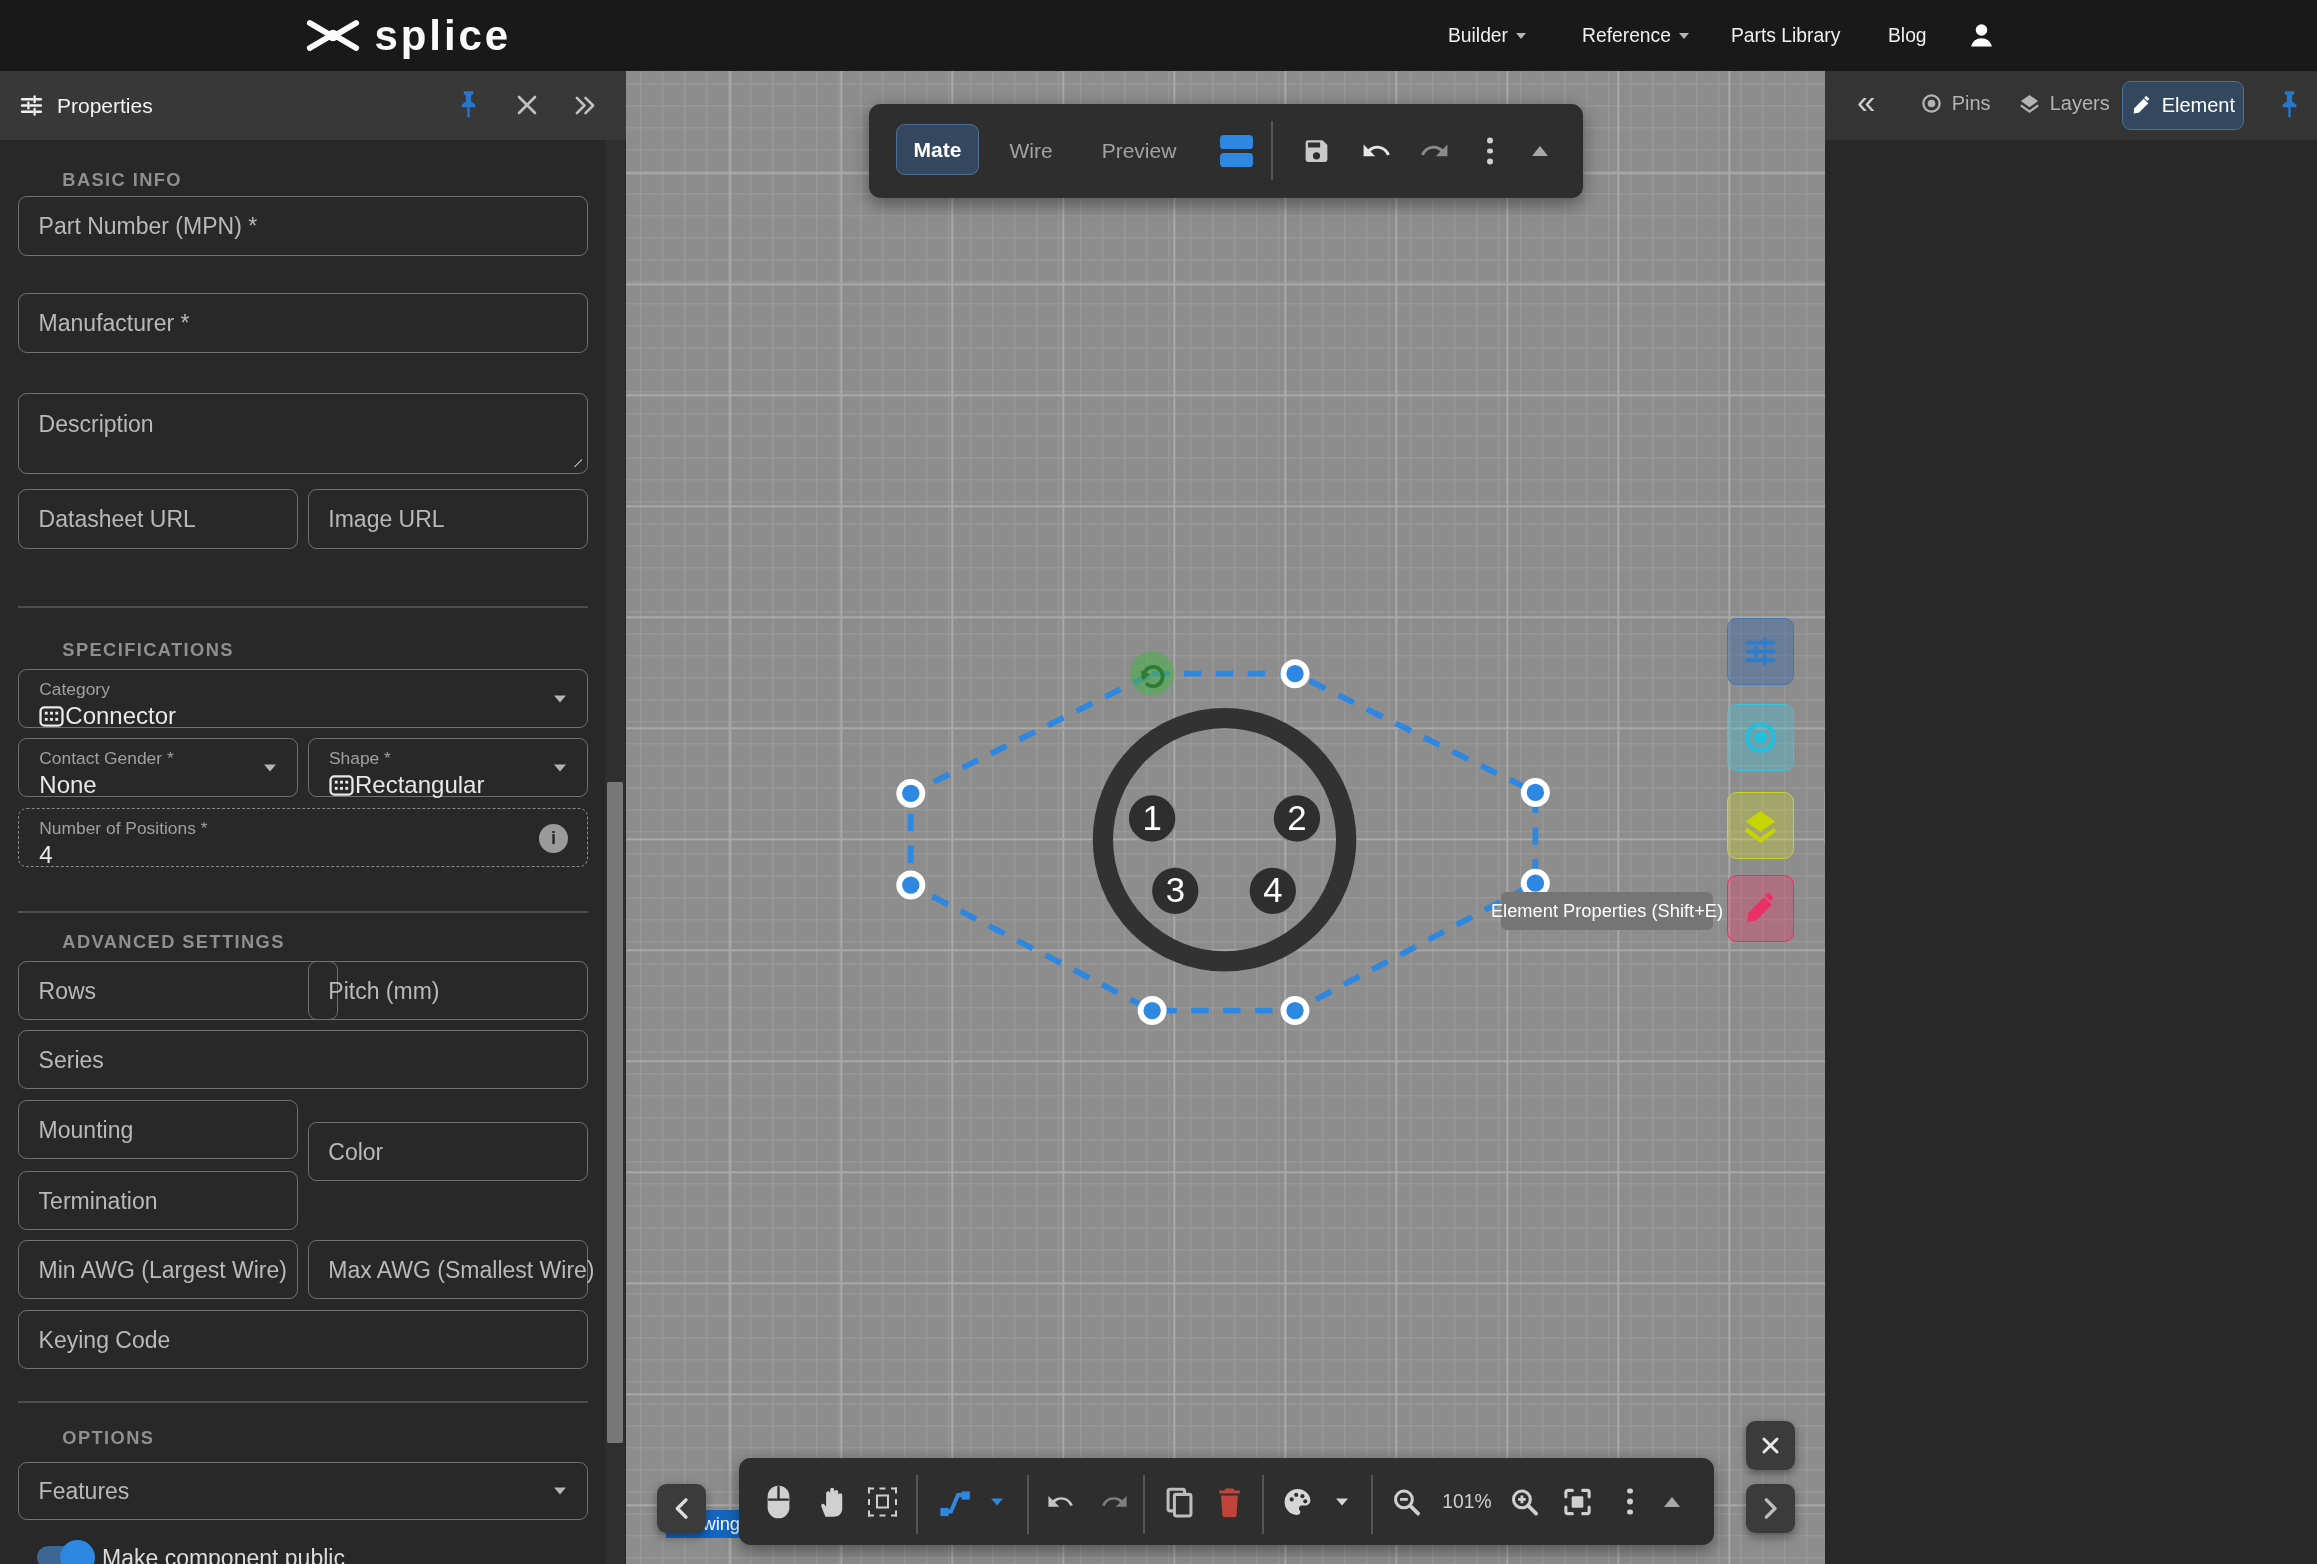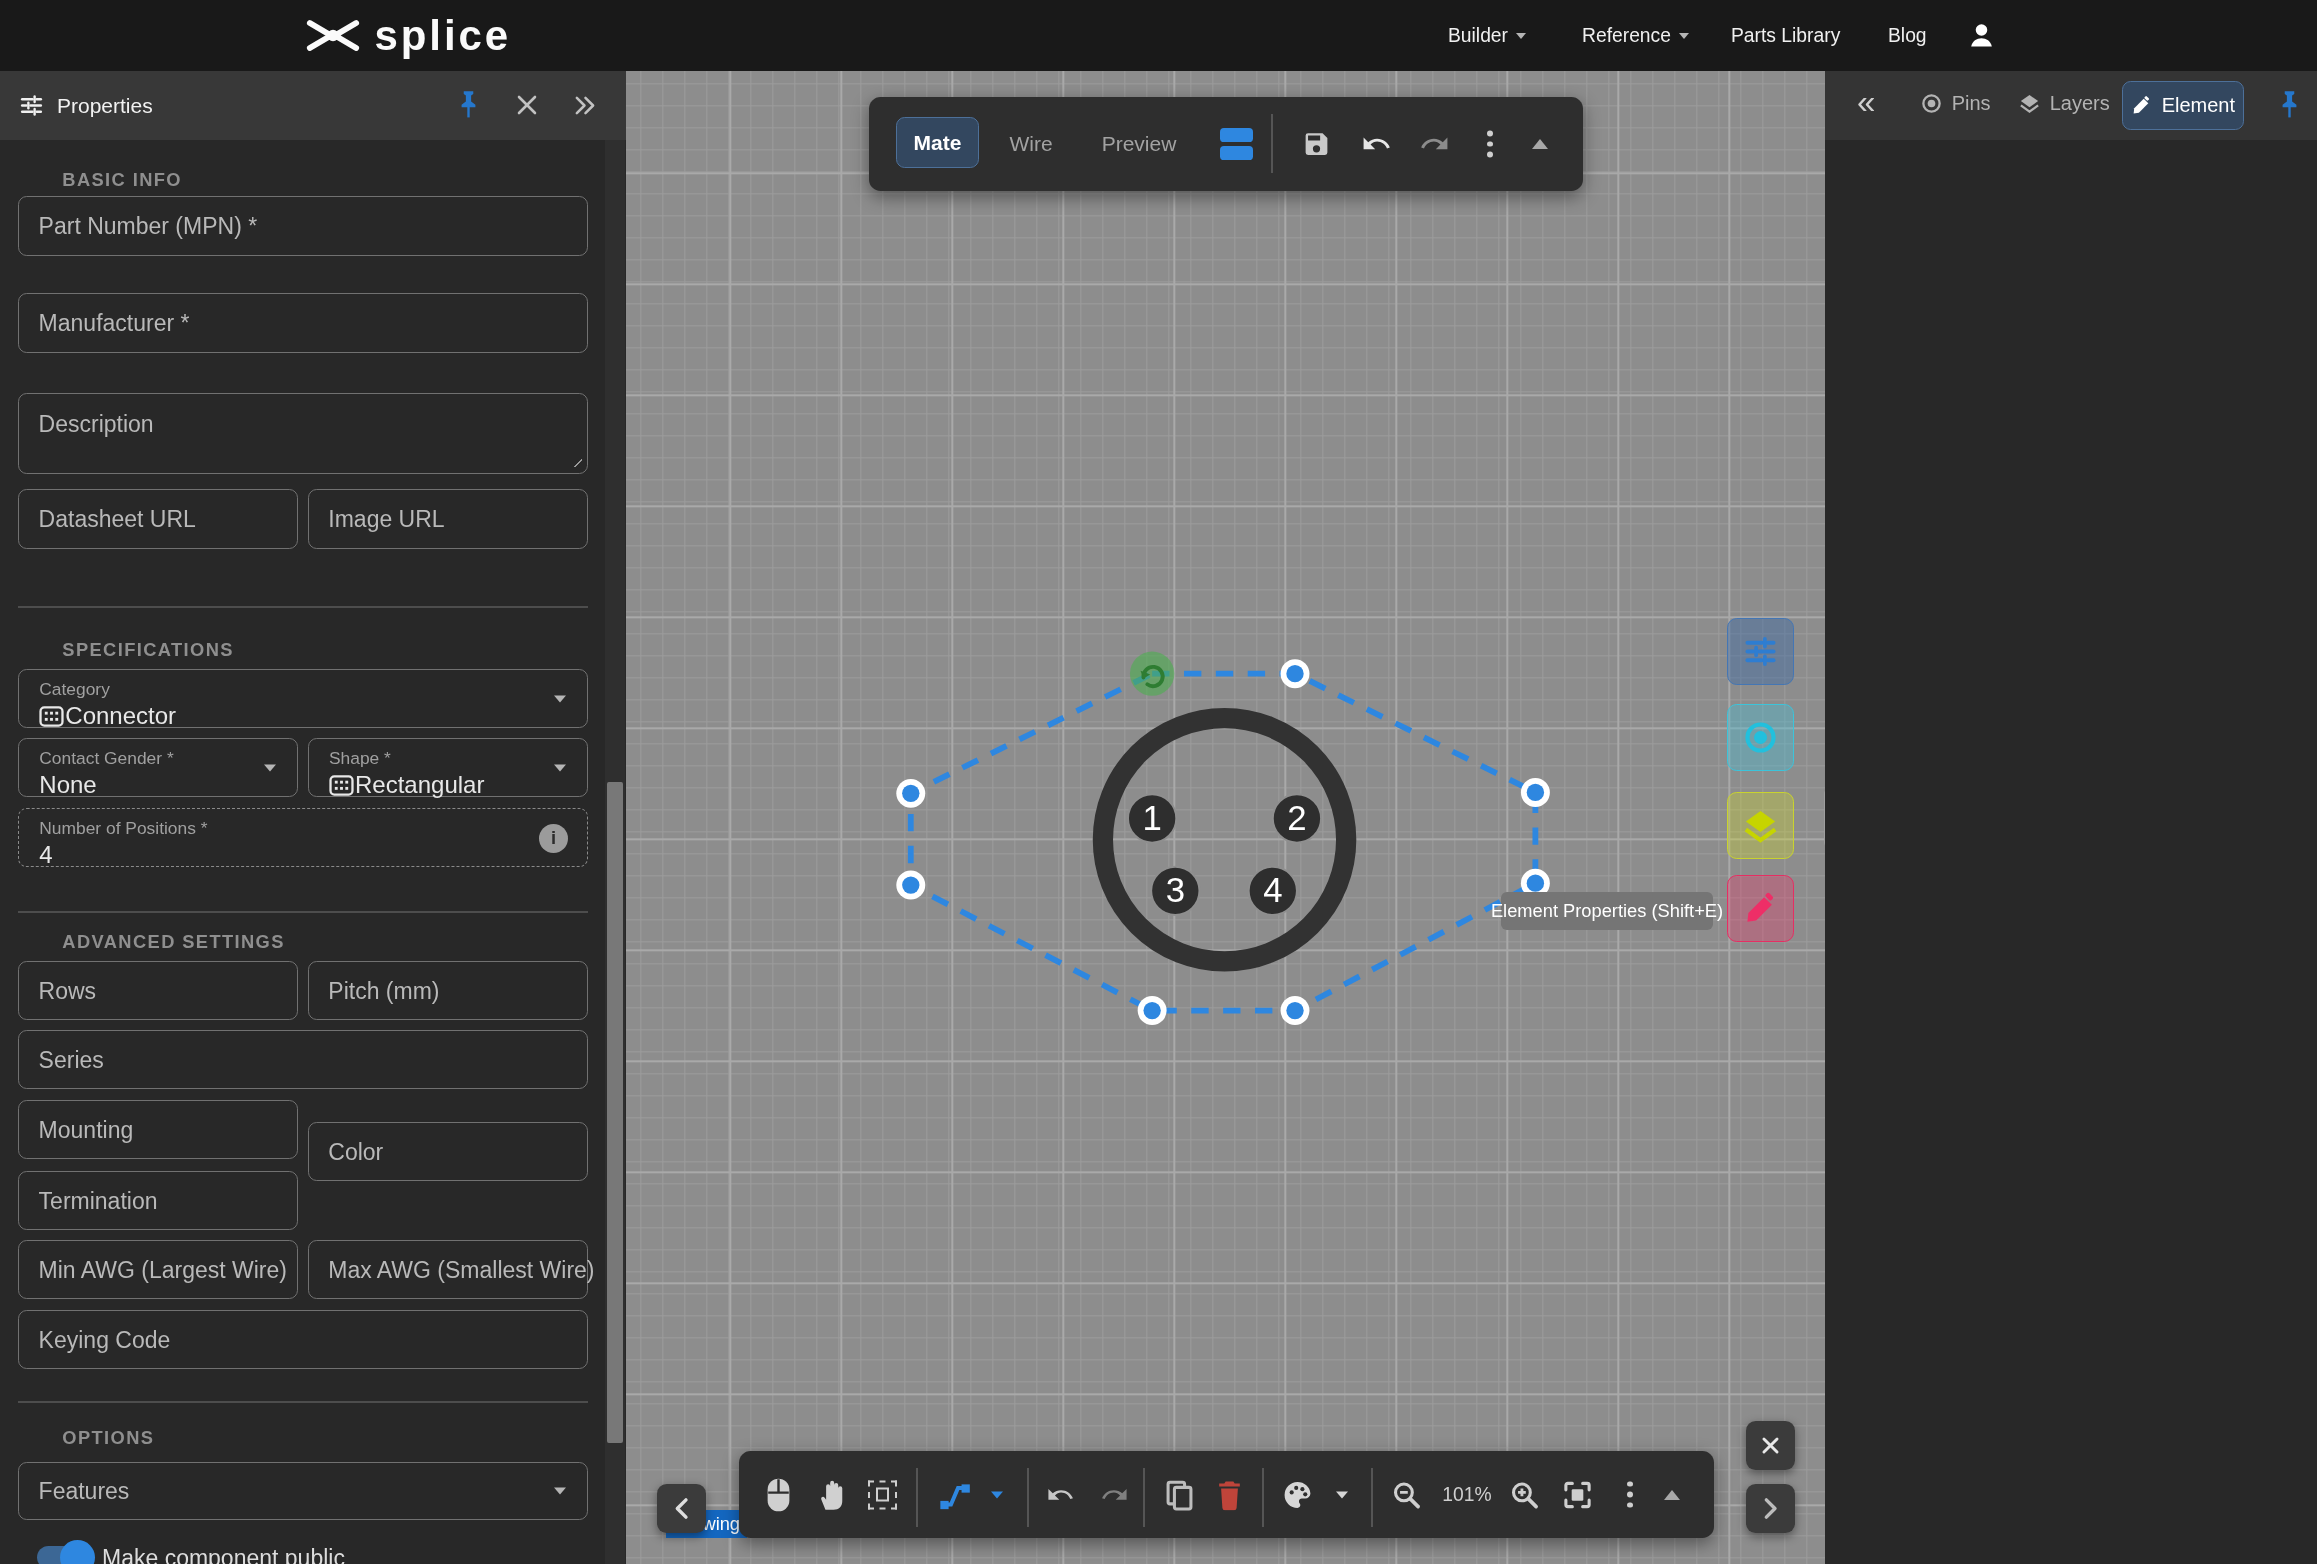--- a/index.html
+++ b/index.html
@@ -45,21 +45,21 @@
       linear-gradient(#a9a9a9 1.9px, transparent 1.9px),
       linear-gradient(90deg,#a9a9a9 1.9px, transparent 1.9px),
       linear-gradient(#9c9c9c 1px, transparent 1px),
       linear-gradient(90deg,#9c9c9c 1px, transparent 1px);
     background-size:111px 111px,111px 111px,22px 22px,22px 22px;
     background-position:-7.7px -9.7px,-7.7px -9.7px,-7.7px -9.7px,-7.7px -9.7px;
   }
   #draw-svg { left:626px; top:71px; z-index:5; }
 
   
-  .float-bar { background:#2e2e2e; border-radius:11.6px; box-shadow:0 5.8px 17.4px rgba(0,0,0,.4); z-index:20; }
+  .float-bar { background:#2e2e2e; border-radius:11.6px; box-shadow:0 5.8px 17.4px rgba(0,0,0,.4); z-index:20;margin-top:7px; }
   #mode-bar { left:869px; top:97px; width:714px; height:94px; }
   .mode-tab { position:absolute; top:0; height:94px; display:flex; align-items:center; justify-content:center; color:#a2a2a2; font-size:21px; cursor:pointer; }
   #mode-mate { left:27px; top:20px; height:51px; width:83px; background:#33475f; border:1.9px solid #4d7099; border-radius:8.7px; color:#fff; font-weight:700; }
   .vdiv { position:absolute; top:17.4px; width:1.9px; height:59px; background:#555; }
   .bar-ico { position:absolute; top:50%; transform:translateY(-50%); display:flex; align-items:center; justify-content:center; cursor:pointer; }
   .kebab { display:flex; flex-direction:column; gap:4.8px; }
   .kebab i { width:5.8px; height:5.8px; border-radius:50%; background:#cfcfcf; }
   .tri-up { width:0; height:0; border-left:8.7px solid transparent; border-right:8.7px solid transparent; border-bottom:10.6px solid #a8a8a8; }
 
   #bottom-bar { left:739px; top:1451px; width:975px; height:87px; }
@@ -218,21 +218,21 @@
       <span class="sel-caret caret"></span>
     </div>
     <div id="num-pos" class="abs" style="left:18.3px;top:737px;width:570px;height:59px;">
       <span class="sel-label">Number of Positions *</span>
       <span class="sel-value">4</span>
       <span class="info-badge" style="right:19.3px;top:14.5px;">i</span>
     </div>
     <div class="abs divider" style="left:18.3px;top:840px;width:570px;"></div>
 
     <div class="abs sec-heading" style="left:18.3px;top:860px;">ADVANCED SETTINGS</div>
-    <div class="abs fld" style="left:18.3px;top:890px;width:280px;height:59px;">
+    <div class="abs fld" style="left:18.3px;top:890px;width:320px;height:59px;">
         <span class="ph">Rows</span>
       </div>
     <div class="abs fld" style="left:308px;top:890px;width:280px;height:59px;padding-left:28px;">
         <span class="ph">Pitch (mm)</span>
       </div>
     <div class="abs fld" style="left:18.3px;top:959px;width:570px;height:59px;">
         <span class="ph">Series</span>
       </div>
     <div class="abs fld" style="left:18.3px;top:1029px;width:280px;height:59px;">
         <span class="ph">Mounting</span>

